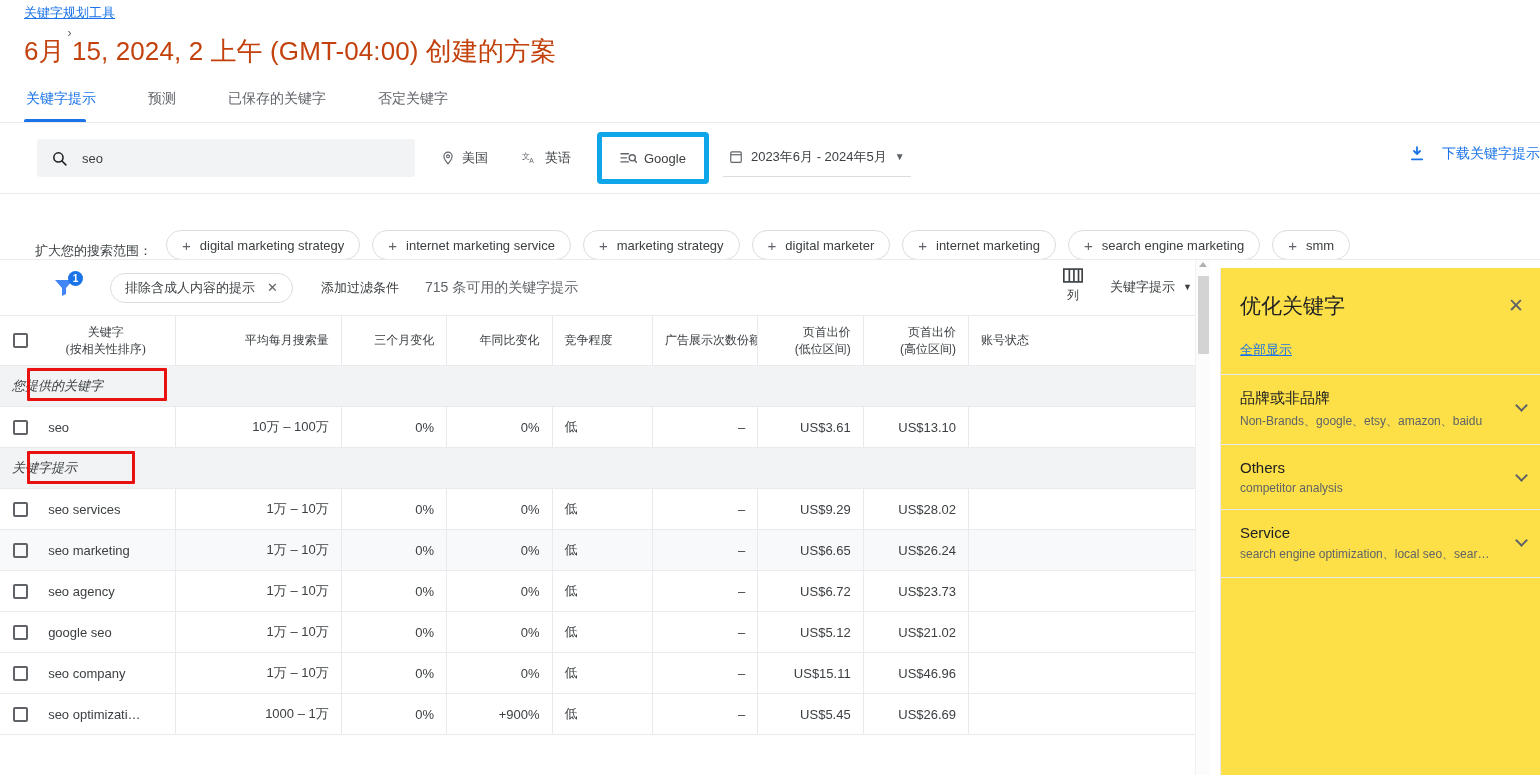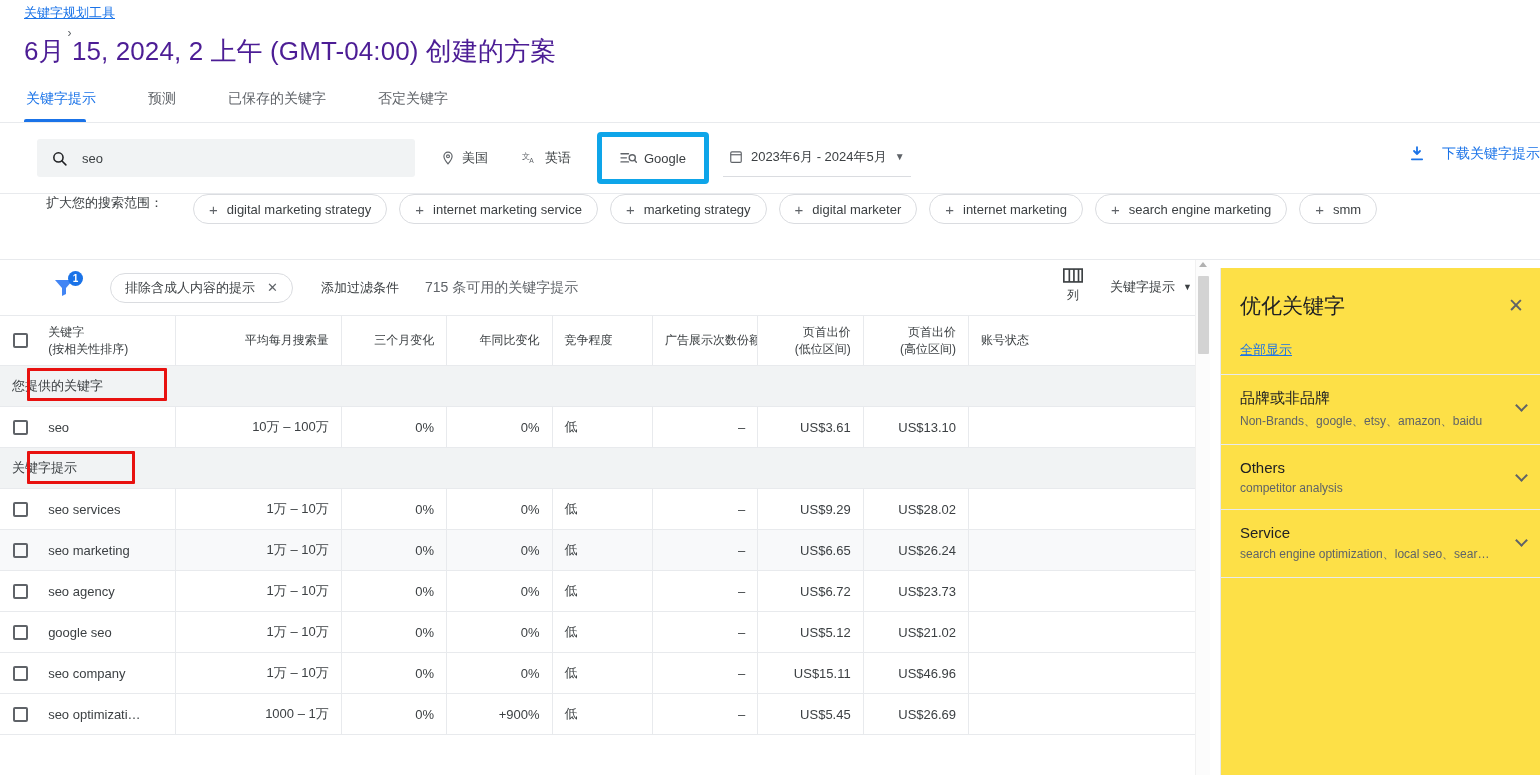--- a/index.html
+++ b/index.html
@@ -9,21 +9,21 @@
     background: #ffffff; color: #3c4043;
     overflow: hidden;
   }
   .page { position: relative; width: 1540px; height: 775px; }
 
   
   .breadcrumb { position: absolute; left: 24px; top: 4px; font-size: 13px; display: flex; align-items: center; gap: 4px; flex-direction: column; }
   .breadcrumb a { color: #1a73e8; text-decoration: underline; font-size: 13px; }
   .bc-chev { color: #5f6368; font-size: 12px; }
 
-  .page-title { position: absolute; left: 24px; top: 34px; font-size: 26px; font-weight: 400; color: #4c1d95; letter-spacing: .1px; white-space: nowrap; }
+  .page-title { position: absolute; left: 24px; top: 34px; font-size: 26px; font-weight: 400; color: #c2410c; letter-spacing: .1px; white-space: nowrap; }
 
   
   .tabs { position: absolute; left: 24px; top: 84px; display: flex; gap: 0; }
   .tab { position: relative; padding: 6px 20px 14px 2px; margin-right: 30px; font-size: 14px; color: #5f6368; cursor: pointer; white-space: nowrap; }
   .tab.active { color: #1a73e8; }
   .tab.active::after { content: ""; position: absolute; left: 0; right: 30px; bottom: 0; height: 3px; background: #1a73e8; border-radius: 2px 2px 0 0; }
   .tabs-rule { position: absolute; left: 0; right: 0; top: 122px; height: 1px; background: #e8eaed; }
 
   
   .search-row { position: absolute; left: 0; right: 0; top: 123px; height: 70px; display: flex; align-items: center; }
@@ -41,21 +41,21 @@
     border-bottom: 1px solid #dadce0; padding: 0 6px 2px 6px; min-width: 180px; }
   .date-selector .dval { font-size: 13px; color: #3c4043; white-space: nowrap; }
   .date-caret { margin-left: auto; color: #5f6368; font-size: 10px; }
 
   .download-link { position: absolute; right: 0px; top: 145px; display: flex; align-items: flex-start; gap: 16px;
     color: #1a73e8; font-size: 14px; cursor: pointer; white-space: nowrap; }
 
   .row-rule { position: absolute; left: 0; right: 0; top: 193px; height: 1px; background: #e8eaed; }
 
   
-  .expand-row { position: absolute; left: 11px; right: 0; top: 194px; height: 66px; display: flex; align-items: flex-start; gap: 16px; }
+  .expand-row { position: absolute; left: 0; right: 0; top: 194px; height: 66px; display: flex; align-items: flex-end; }
   .expand-label { margin-left: 35px; font-size: 13px; color: #3c4043; white-space: nowrap; }
   .chips { display: flex; align-items: center; gap: 12px; margin-left: 14px; }
   .chip { display: flex; align-items: center; gap: 9px; height: 30px; padding: 0 15px;
     border: 1px solid #dadce0; border-radius: 16px; font-size: 13px; color: #3c4043; cursor: pointer; white-space: nowrap; background:#fff; }
   .chip .plus { font-size: 15px; color: #5f6368; line-height: 1; }
 
   .expand-rule { position: absolute; left: 0; right: 0; top: 259px; height: 1px; background: #e8eaed; }
 
   
   .main { position: absolute; left: 0; top: 260px; width: 1540px; height: 515px; display: flex; }
@@ -77,32 +77,32 @@
   .cols-btn .lbl { font-size: 12px; }
   .view-btn { position: absolute; right: 18px; top: 18px; display: flex; align-items: center; gap: 8px;
     font-size: 13px; color: #3c4043; cursor: pointer; white-space: nowrap; }
   .view-caret { font-size: 9px; color: #3c4043; }
 
   
   table.kw { width: 1196px; border-collapse: collapse; table-layout: fixed; }
   table.kw th { border: 1px solid #e8eaed; border-left: none; border-top: 1px solid #e8eaed;
     font-size: 12px; font-weight: 400; color: #3c4043; height: 50px; vertical-align: middle; padding: 0 12px; background:#fff; }
   table.kw th.c-check { width: 40px; border-right: none; padding: 0; text-align: center; }
-  table.kw th.c-kw { width: 135px; text-align: left; padding-left: 8px; border-left: none; }
+  table.kw th.c-kw { width: 135px; text-align: center; padding-left: 8px; border-left: none; font-family: Liberation Serif, serif; }
   table.kw th.num { text-align: right; }
   table.kw th.lft { text-align: left; }
   table.kw td { border: 1px solid #e8eaed; border-left: none; font-size: 13px; color: #3c4043;
     height: 41px; padding: 0 12px; vertical-align: middle; }
   table.kw td.c-check { width: 40px; border-right: none; padding: 0; text-align: center; }
   table.kw td.c-kw { text-align: left; padding-left: 8px; color: #3c4043; }
   table.kw td.num { text-align: right; }
   table.kw td.lft { text-align: left; }
   table.kw tr.alt td { background: #f8f9fa; }
   .group-row td { background: #f1f3f4 !important; height: 38px; border-left: none; border-right: none;
-    font-size: 12px; color: #3c4043; padding-left: 18px; }
+    font-size: 12px; color: #3c4043; padding-left: 18px; font-style: italic; }
 
   .cb { display: inline-block; width: 15px; height: 15px; border: 2px solid #5f6368; border-radius: 2px; cursor: pointer; vertical-align: middle; }
   .cb.hdr { border-color: #5f6368; }
 
   
   .annot { position: absolute; border: 3px solid #e8110f; pointer-events: none; border-radius: 1px; }
 
   
   .vscroll { position: absolute; right: 0; top: 0; width: 15px; height: 515px; background: #fcfcfc; border-left: 1px solid #f1f1f1; }
   .vscroll .up { position: absolute; top: 2px; left: 3px; width: 0; height: 0;

